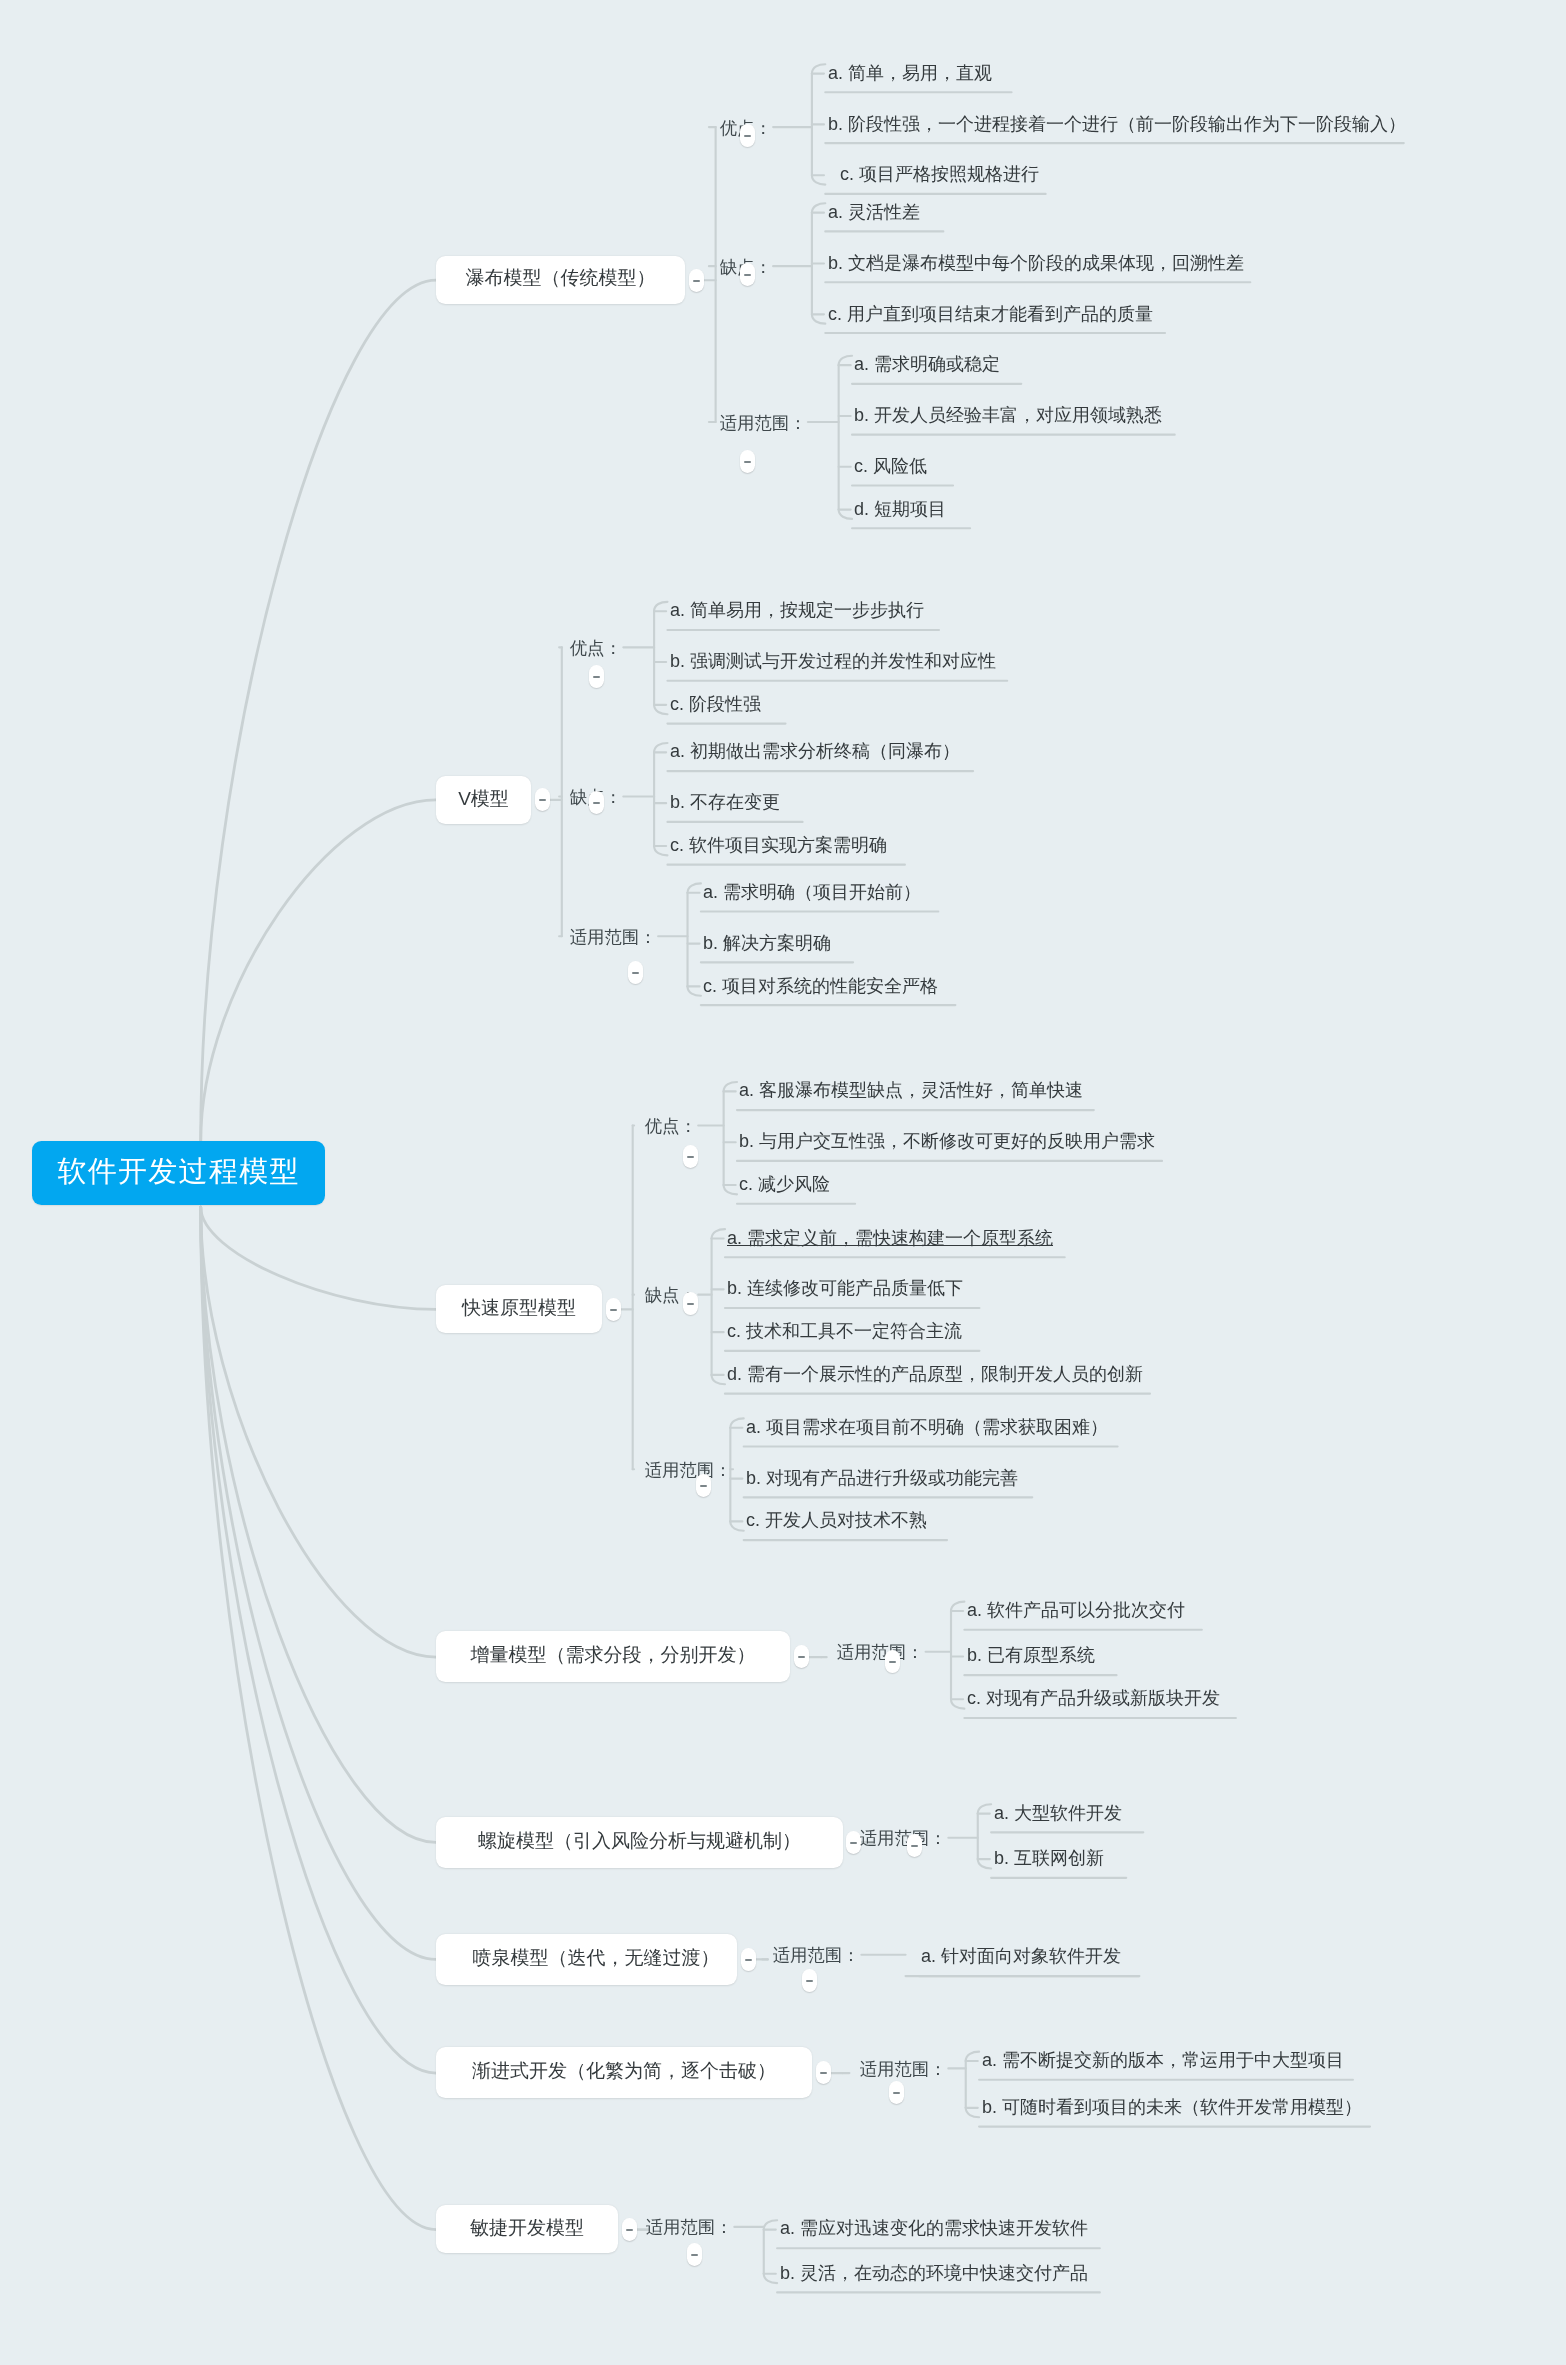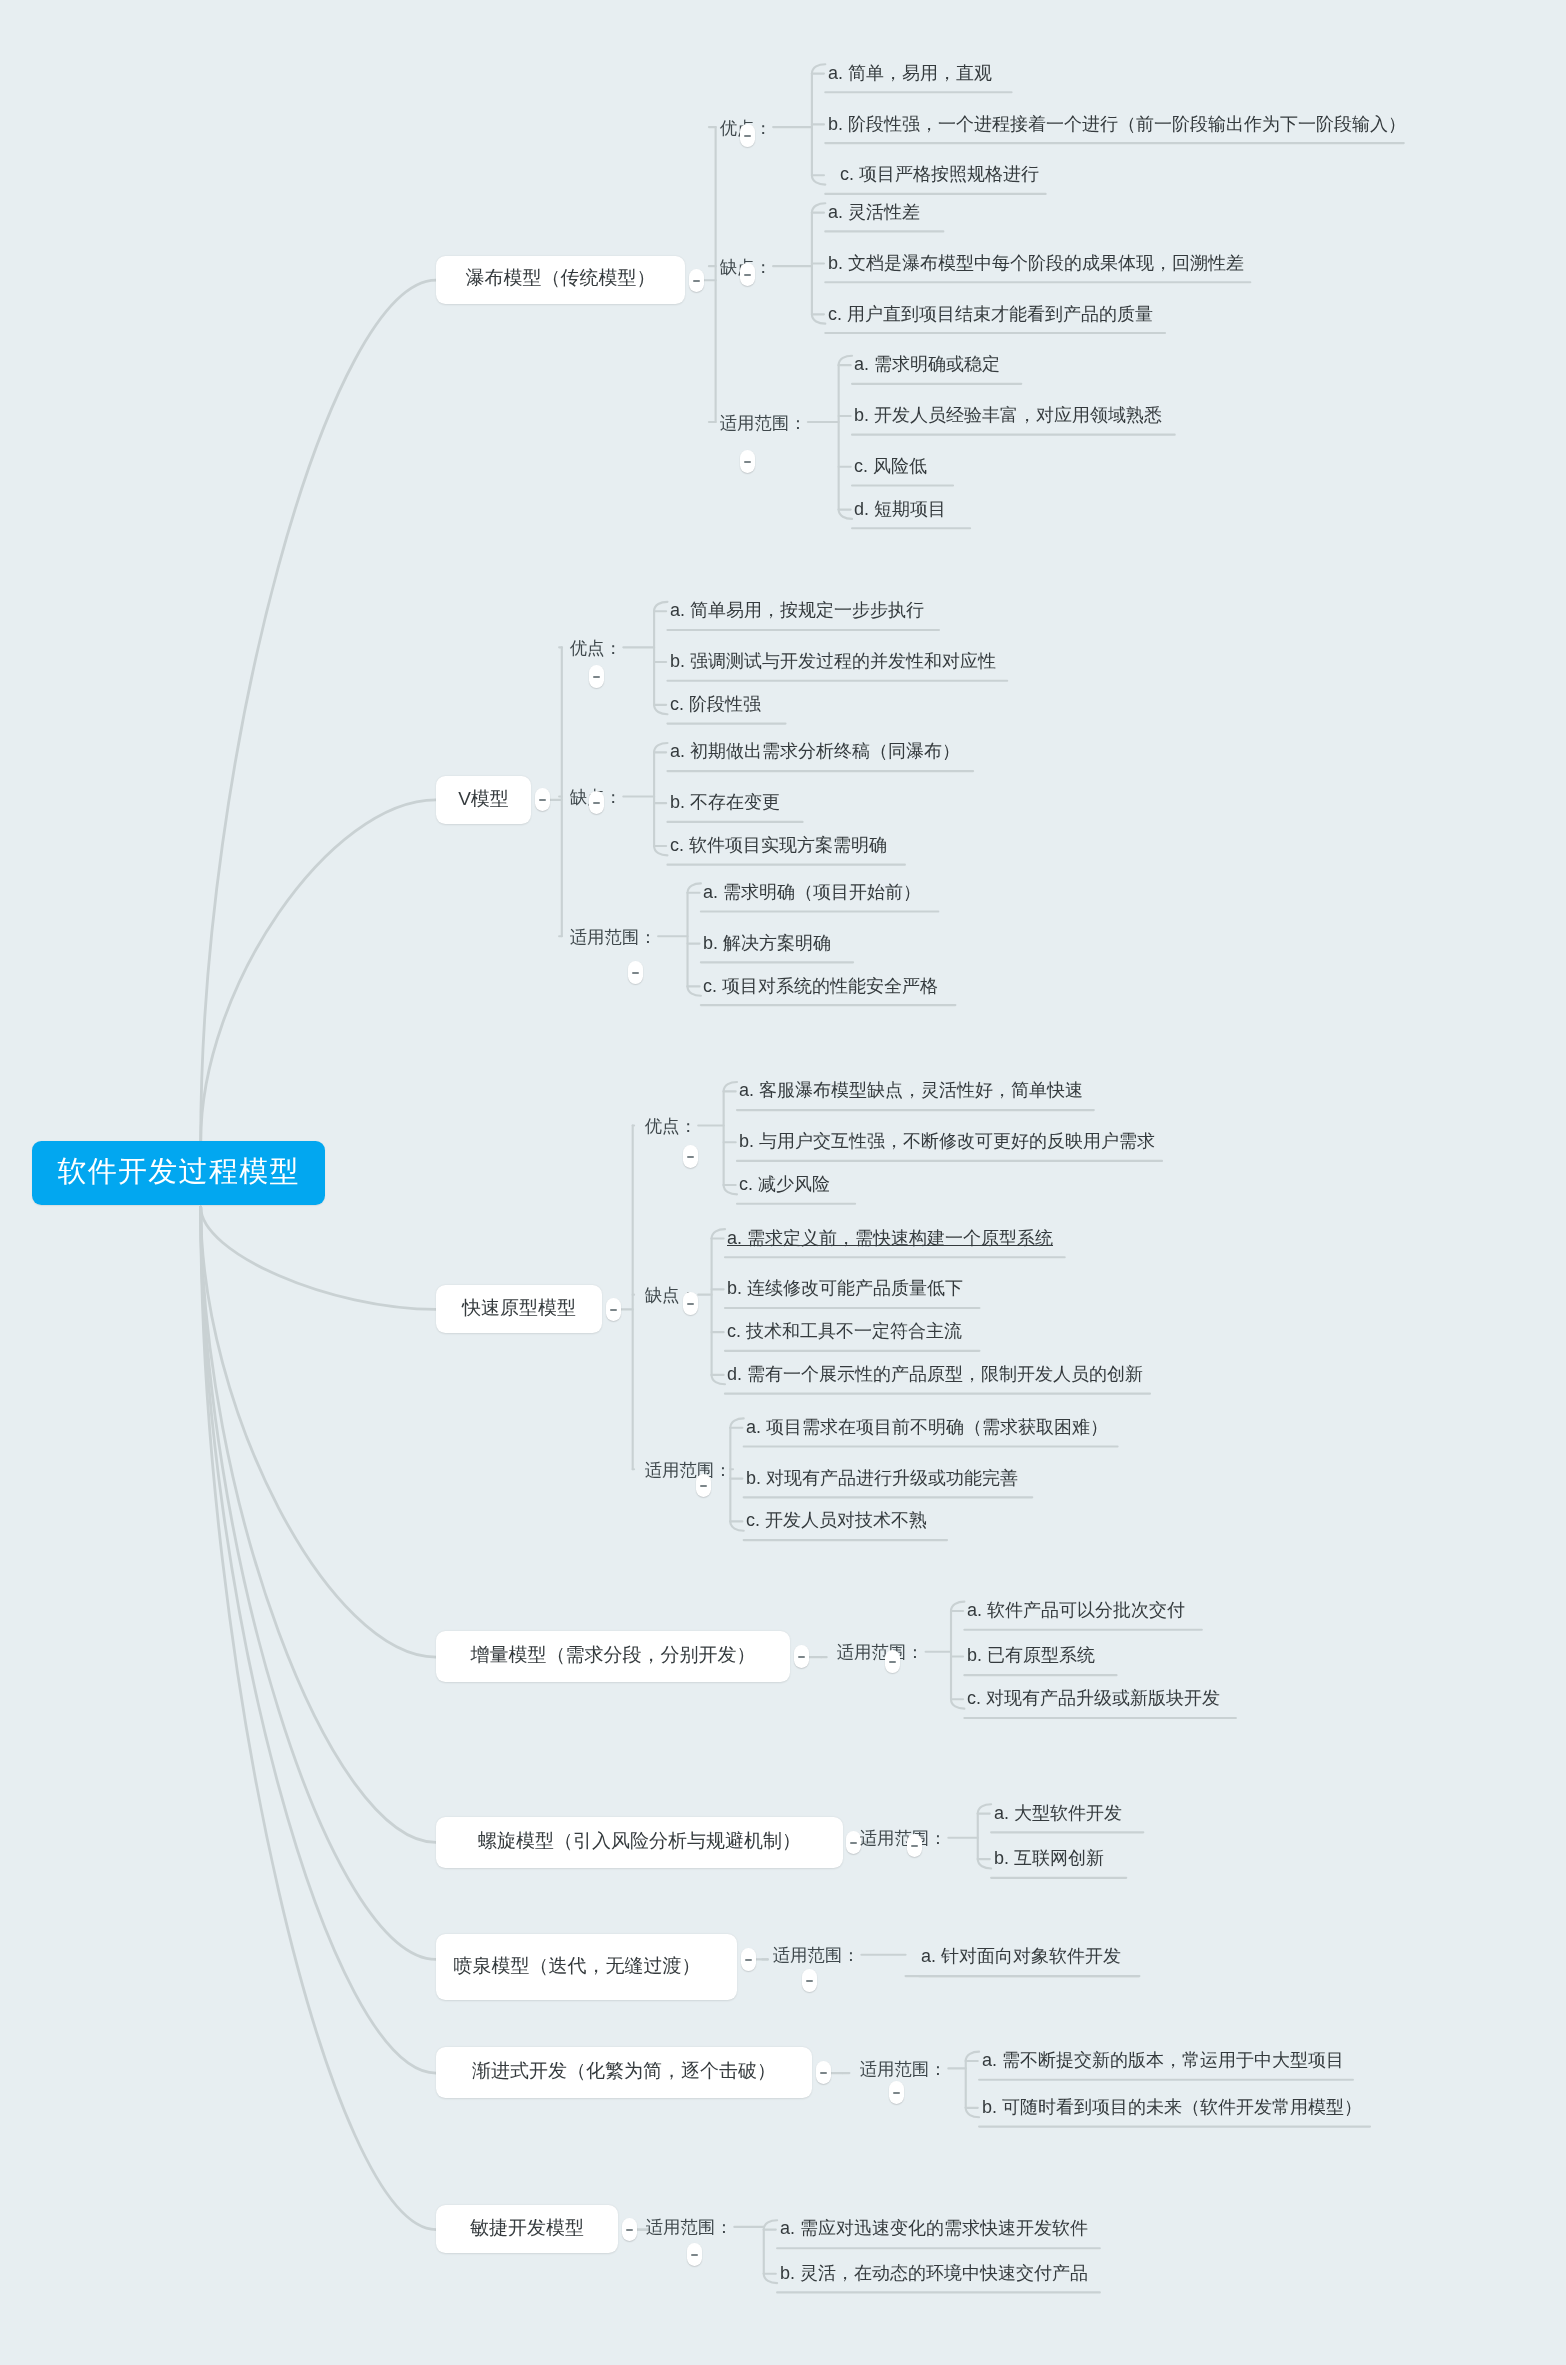--- a/index.html
+++ b/index.html
@@ -327,21 +327,21 @@
       </div>
       <div class="toggle" style="left: 846px; top: 1831px;">
         <i></i>
       </div>
       <div class="node lvl2" style="left: 857px; top: 1825px;"><span>适用范围：</span></div>
       <div class="node leaf" style="left: 990px; top: 1799px;"><span>a. 大型软件开发</span></div>
       <div class="node leaf" style="left: 990px; top: 1844px;"><span>b. 互联网创新</span></div>
       <div class="toggle" style="left: 907px; top: 1834px;">
         <i></i>
       </div>
-      <div class="node lvl1" style="left: 436px; top: 1934px; width: 301px; height: 66px; display: flex; align-items: center; justify-content: flex-start;">
+      <div class="node lvl1" style="left: 436px; top: 1934px; width: 301px; height: 51px; display: flex; align-items: center; justify-content: flex-end;">
         <span>喷泉模型（迭代，无缝过渡）</span>
       </div>
       <div class="toggle" style="left: 741px; top: 1948px;">
         <i></i>
       </div>
       <div class="node lvl2" style="left: 770px; top: 1942px;"><span>适用范围：</span></div>
       <div class="node leaf" style="left: 917px; top: 1942px;"><span>a. 针对面向对象软件开发</span></div>
       <div class="toggle" style="left: 802px; top: 1969px;">
         <i></i>
       </div>

